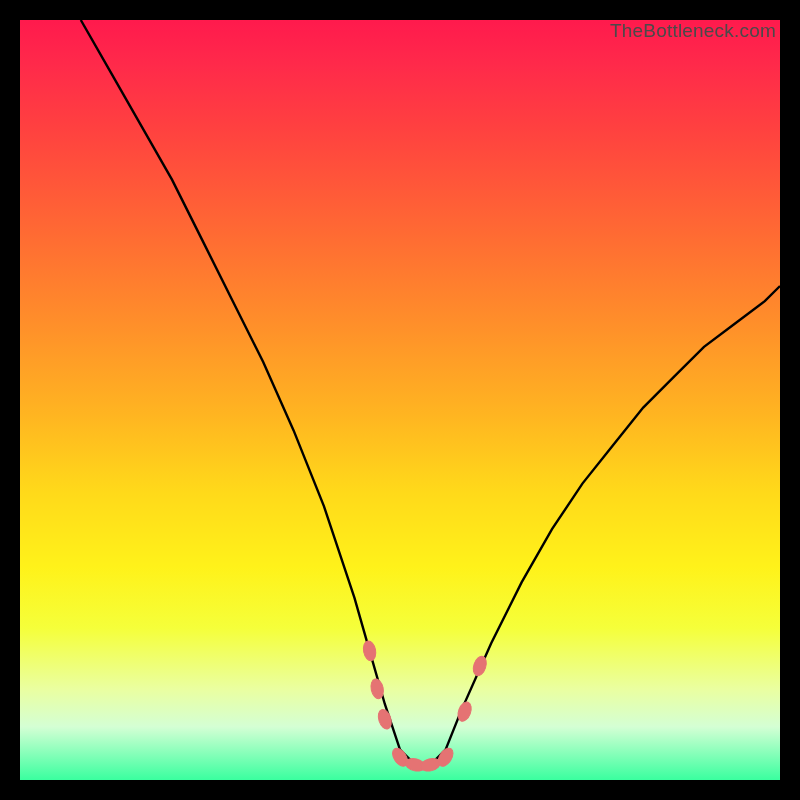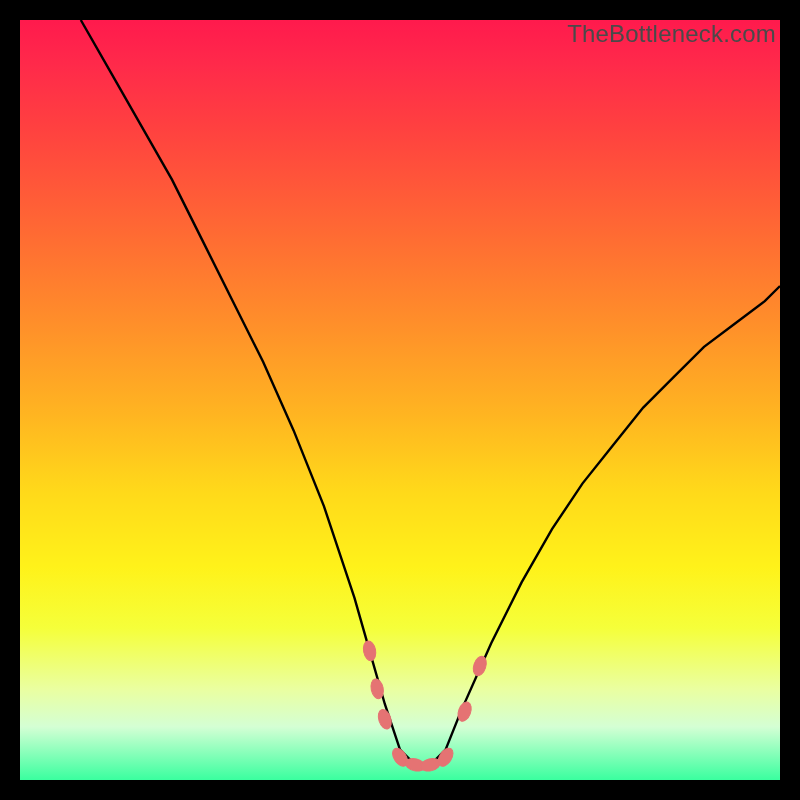--- a/index.html
+++ b/index.html
@@ -30,21 +30,21 @@
       #eaffa0 88%,
       #d4ffd4 93%,
       #3aff9f 100%
     );
   }
   .watermark {
     position: absolute;
     top: 20px;
     right: 24px;
     color: #4a4a4a;
-    font-size: 24px;
+    font-size: 19px;
     font-weight: 500;
     letter-spacing: 0.2px;
     user-select: none;
   }
   svg.curve {
     position: absolute;
     left: 20px;
     top: 20px;
     width: 760px;
     height: 760px;

